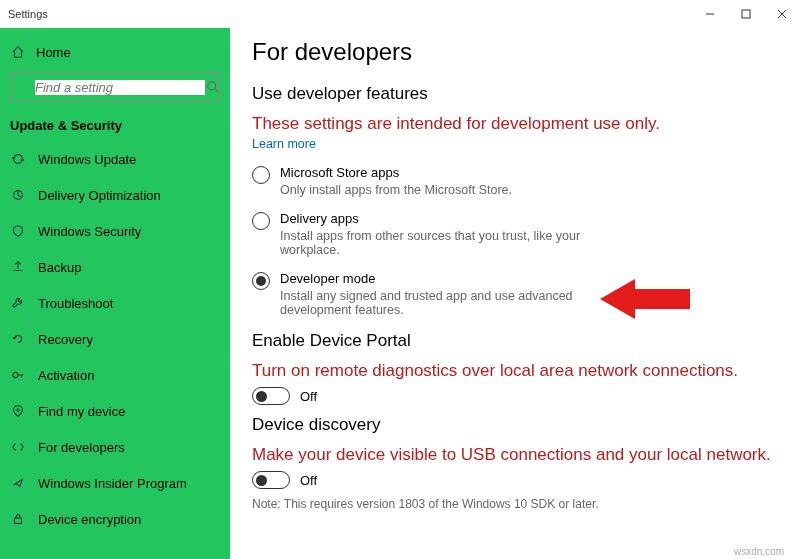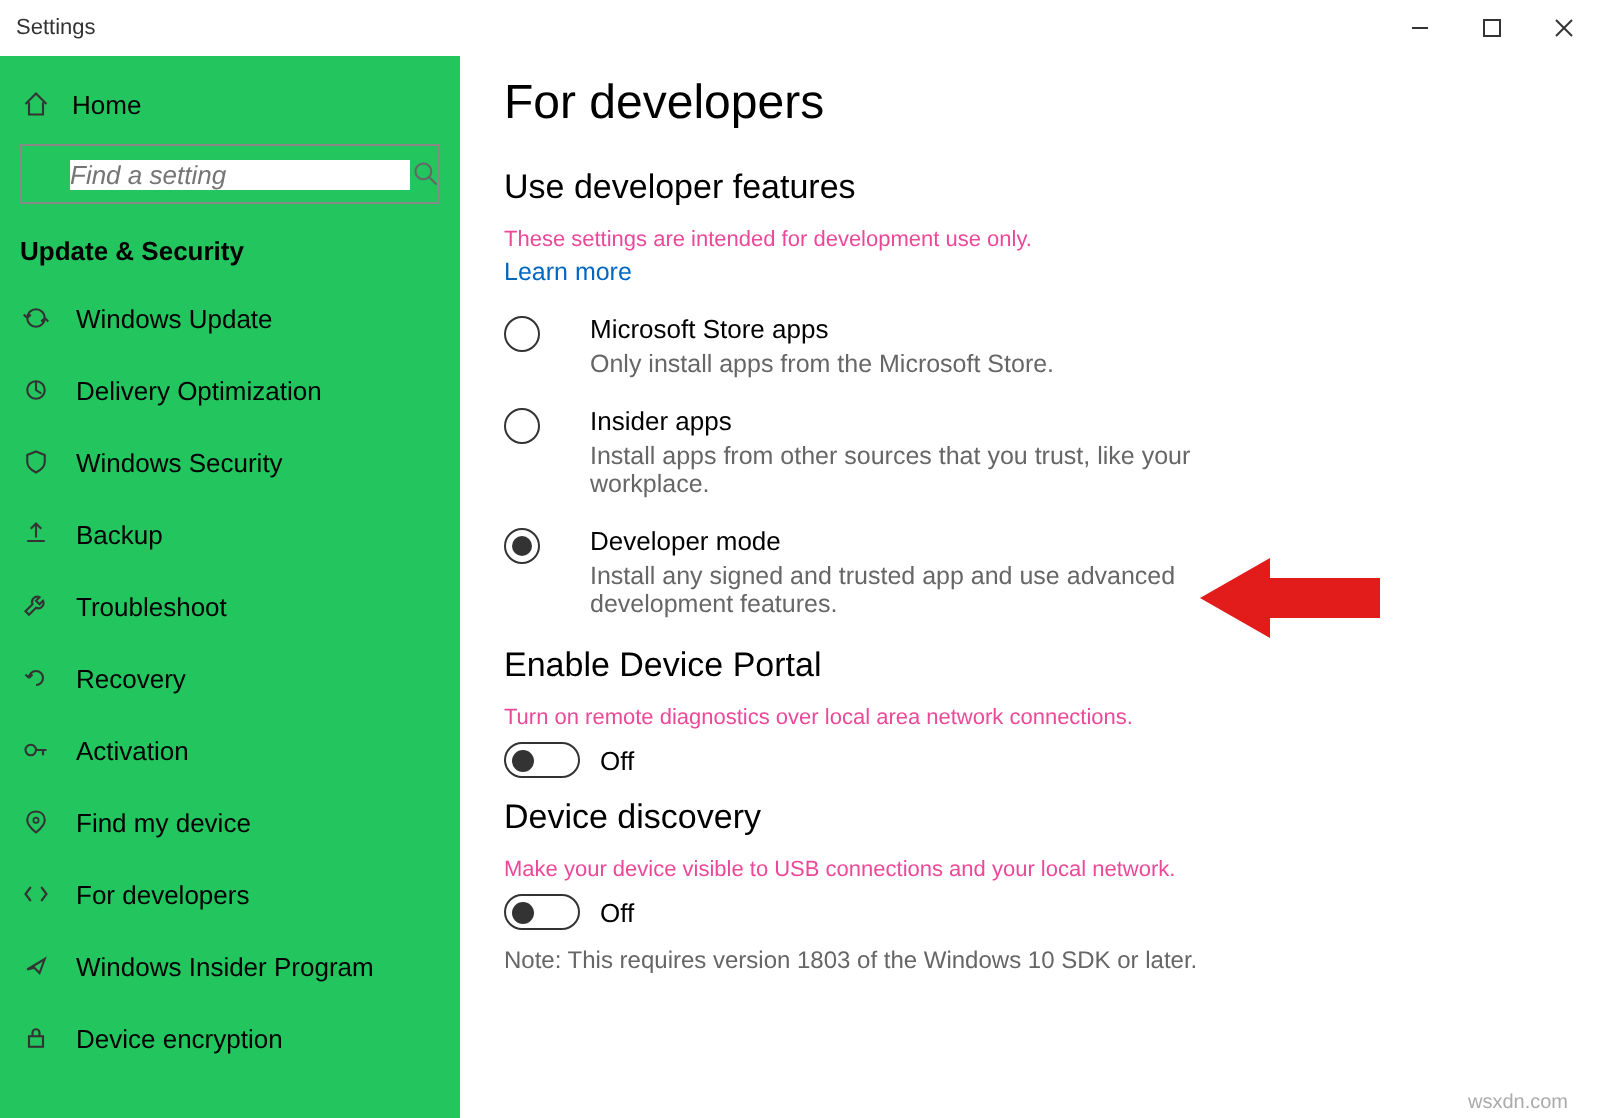--- a/index.html
+++ b/index.html
@@ -12,23 +12,23 @@
 .sidebar { width: 230px; padding: 8px 4px; border-right: 0; background: #22c55e; }
 .home { display: flex; align-items: center; gap: 10px; padding: 8px 6px; font-size: 13px; }
 .icon { width: 16px; height: 16px; display: flex; align-items: center; justify-content: center; color: #333; font-size: 13px; flex: 0 0 16px; }
 .searchbox { margin: 4px 6px 12px 6px; border: 1px solid #888; height: 30px; display: flex; align-items: center; padding: 0 8px; justify-content: space-between; }
 .searchbox input { border: none; outline: none; font-size: 13px; width: 170px; font-style: italic; margin-left: 16px; }
 .section { font-weight: 600; font-size: 13px; padding: 4px 6px 8px 6px; }
 .navitem { display: flex; align-items: flex-end; gap: 12px; padding: 10px 6px; font-size: 13px; cursor: pointer; }
 .main { flex: 1; padding: 10px 22px 0 22px; overflow: hidden; }
 .h1 { font-size: 24px; font-weight: 400; margin: 0 0 18px 0; }
 .h2 { font-size: 17px; font-weight: 500; margin: 10px 0 10px 0; }
-.desc { font-size: 11px; color: #ec4899; margin-bottom: 2px; }
+.desc { font-size: 17px; color: #b91c1c; margin-bottom: 2px; }
 .link { color: #0067c0; font-size: 12.5px; display: inline-block; margin-bottom: 14px; cursor: pointer; }
-.radio-opt { display: flex; align-items: flex-start; gap: 25px; margin-bottom: 14px; }
+.radio-opt { display: flex; align-items: flex-start; gap: 10px; margin-bottom: 14px; }
 .radio { width: 18px; height: 18px; border: 1.5px solid #333; border-radius: 50%; flex: 0 0 18px; margin-top: 1px; display: flex; align-items: center; justify-content: center; }
 .radio.sel::after { content: ""; width: 10px; height: 10px; background: #333; border-radius: 50%; }
 .opt-label { font-size: 13px; }
 .opt-sub { font-size: 12.5px; color: #666; margin-top: 3px; max-width: 320px; }
 .toggle-row { display: flex; align-items: center; gap: 10px; margin: 6px 0 8px 0; }
 .toggle { width: 38px; height: 18px; border: 1.5px solid #333; border-radius: 9px; position: relative; }
 .toggle::after { content: ""; position: absolute; left: 3px; top: 2.5px; width: 11px; height: 11px; background: #333; border-radius: 50%; }
 .note { font-size: 12px; color: #666; }
 .arrow { position: absolute; left: 600px; top: 274px; }
 .watermark { position: absolute; right: 16px; bottom: 2px; font-size: 10px; color: #aaa; }
@@ -184,21 +184,21 @@
     <div class="radio-opt">
       <div class="radio"></div>
       <div>
         <div class="opt-label">Microsoft Store apps</div>
         <div class="opt-sub">Only install apps from the Microsoft Store.</div>
       </div>
     </div>
     <div class="radio-opt">
       <div class="radio"></div>
       <div>
-        <div class="opt-label">Insider apps</div>
+        <div class="opt-label">Delivery apps</div>
         <div class="opt-sub">Install apps from other sources that you trust, like your workplace.</div>
       </div>
     </div>
     <div class="radio-opt">
       <div class="radio sel"></div>
       <div>
         <div class="opt-label">Developer mode</div>
         <div class="opt-sub">Install any signed and trusted app and use advanced development features.</div>
       </div>
     </div>

